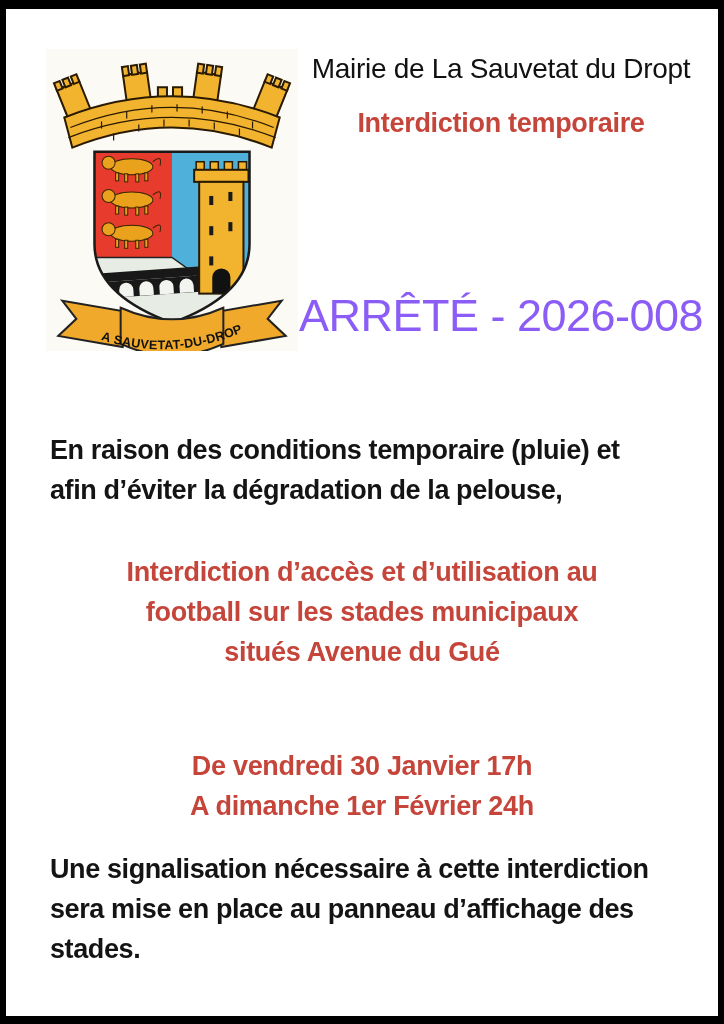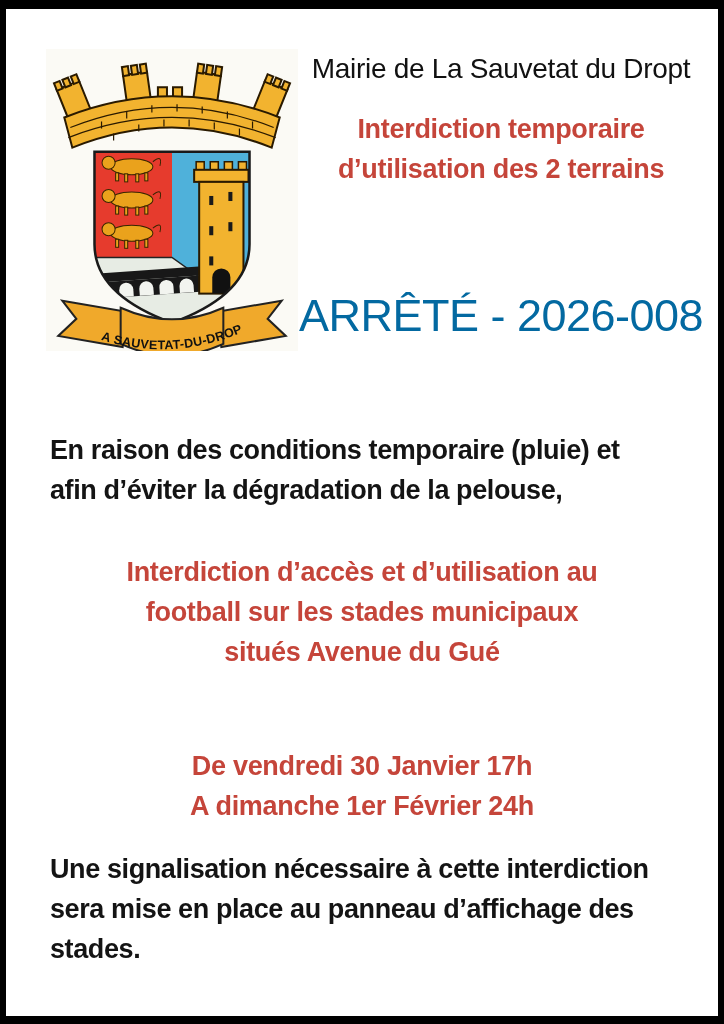--- a/index.html
+++ b/index.html
@@ -17,26 +17,26 @@
     background:#fbfaf5;
   }
   .crest-box svg{width:100%;height:100%;display:block;}
   .header-text{
     position:absolute;left:284px;top:42px;width:422px;text-align:center;
   }
   .main-title{
     font-size:28px;font-weight:normal;color:#111;letter-spacing:-0.3px;line-height:36px;
   }
   .subtitle{
-    margin-top:22px;color:var(--accent_red,#c5453a);
+    margin-top:16px;color:var(--accent_red,#c5453a);
     font-size:27px;font-weight:bold;line-height:40px;letter-spacing:-0.3px;
   }
   .decree{
     position:absolute;left:284px;top:281px;width:422px;text-align:center;
-    font-size:45px;font-weight:400;color:#0369a1;letter-spacing:-0.5px;
+    font-size:45px;font-weight:400;color:#8b5cf6;letter-spacing:-0.5px;
     font-family:"Liberation Sans","DejaVu Sans",sans-serif;
   }
   .para{
     position:absolute;left:44px;width:630px;
     font-size:27px;font-weight:bold;color:#141414;
     line-height:40px;letter-spacing:-0.4px;text-align:left;
   }
   .intro{top:421px;}
   .outro{top:840px;}
   .center-red{
@@ -193,21 +193,20 @@
       <text font-size="12.5" font-weight="bold" fill="#111" letter-spacing="0.3" font-family="Liberation Sans, DejaVu Sans, sans-serif">
         <textPath href="#mottoPath" startOffset="50%" text-anchor="middle">LA SAUVETAT-DU-DROPT</textPath>
       </text>
     </svg>
   </div>
 
   <div class="header-text">
     <div class="main-title">Mairie de La Sauvetat du Dropt</div>
     <div class="subtitle">
       <div>Interdiction temporaire</div>
-      <div>d’utilisation des 2 terrains</div>
     </div>
   </div>
 
   <div class="decree">ARRÊTÉ - 2026-008</div>
 
   <div class="para intro">
     <div>En raison des conditions temporaire (pluie) et</div>
     <div>afin d’éviter la dégradation de la pelouse,</div>
   </div>
 

